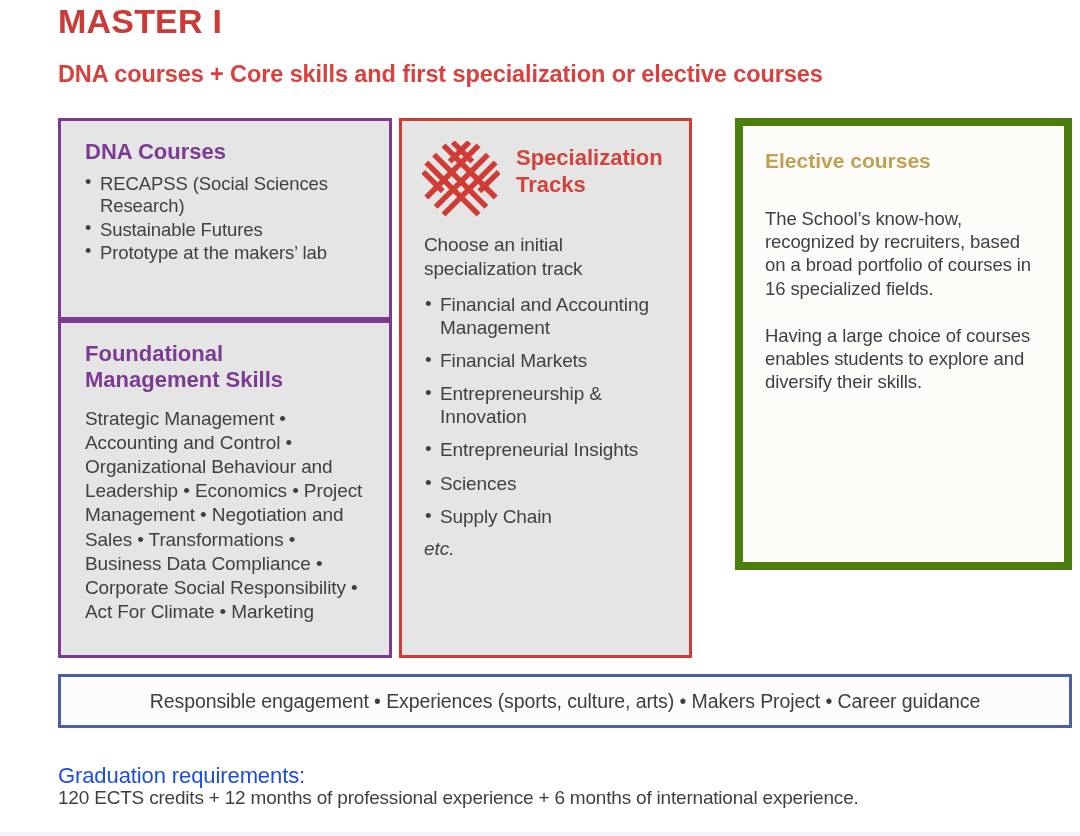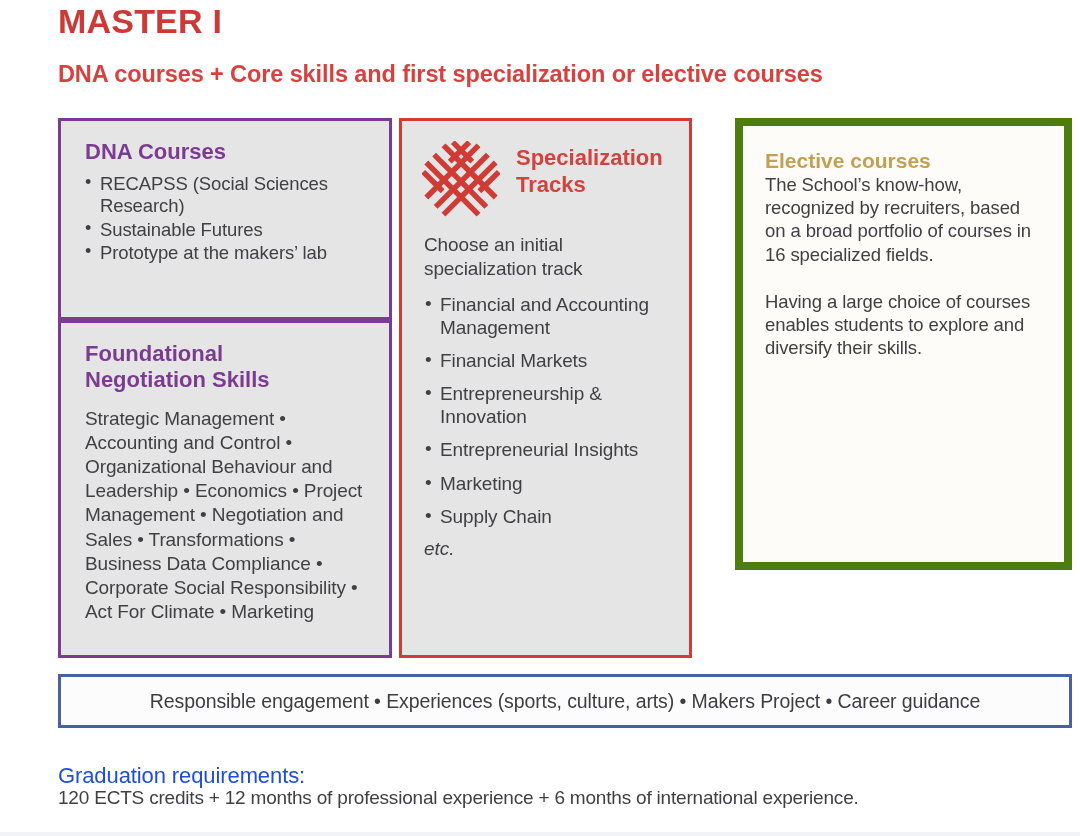--- a/index.html
+++ b/index.html
@@ -237,21 +237,21 @@
         <li>Sustainable Futures</li>
         <li>Prototype at the makers’ lab</li>
       </ul>
     </div>
   </div>
 
   <div class="panel panel-found">
     <div class="panel-inner">
       <div class="h-purple">
         <div>Foundational</div>
-        <div>Negotiation Skills</div>
+        <div>Management Skills</div>
       </div>
       <p class="flow-text" style="margin-top:14px;">Strategic Management • Accounting and Control • Organizational Behaviour and Leadership • Economics • Project Management • Negotiation and Sales • Transformations • Business Data Compliance • Corporate Social Responsibility • Act For Climate • Marketing</p>
     </div>
   </div>
 
   <div class="panel panel-spec">
     <div class="spec-head">
       <div class="spec-icon">
         <svg width="78" height="78" viewBox="0 0 100 100" aria-hidden="true">
           <g stroke="#D13B35" stroke-width="7" stroke-linecap="square" fill="none">
@@ -275,31 +275,31 @@
         <div class="h-red">Tracks</div>
       </div>
     </div>
     <div class="spec-body">
       <p class="spec-lead">Choose an initial specialization track</p>
       <ul class="spec-list">
         <li>Financial and Accounting Management</li>
         <li>Financial Markets</li>
         <li>Entrepreneurship &amp; Innovation</li>
         <li>Entrepreneurial Insights</li>
-        <li>Marketing</li>
+        <li>Sciences</li>
         <li>Supply Chain</li>
       </ul>
       <p class="etc">etc.</p>
     </div>
   </div>
 
   <div class="panel panel-elect">
     <div class="panel-inner" style="padding:22px 20px 0 22px;">
       <div class="h-gold">Elective courses</div>
-      <p class="body-text" style="">The School’s know-how, recognized by recruiters, based on a broad portfolio of courses in 16 specialized fields.</p>
+      <p class="body-text" style="margin-top:34px;">The School’s know-how, recognized by recruiters, based on a broad portfolio of courses in 16 specialized fields.</p>
       <p class="body-text gap" style="margin-top:24px;">Having a large choice of courses enables students to explore and diversify their skills.</p>
     </div>
   </div>
 
   <div class="banner">
     <span class="banner-text">Responsible engagement • Experiences (sports, culture, arts) • Makers Project • Career guidance</span>
   </div>
 
   <div class="grad-label">Graduation requirements:</div>
   <div class="grad-text">120 ECTS credits + 12 months of professional experience + 6 months of international experience.</div>

